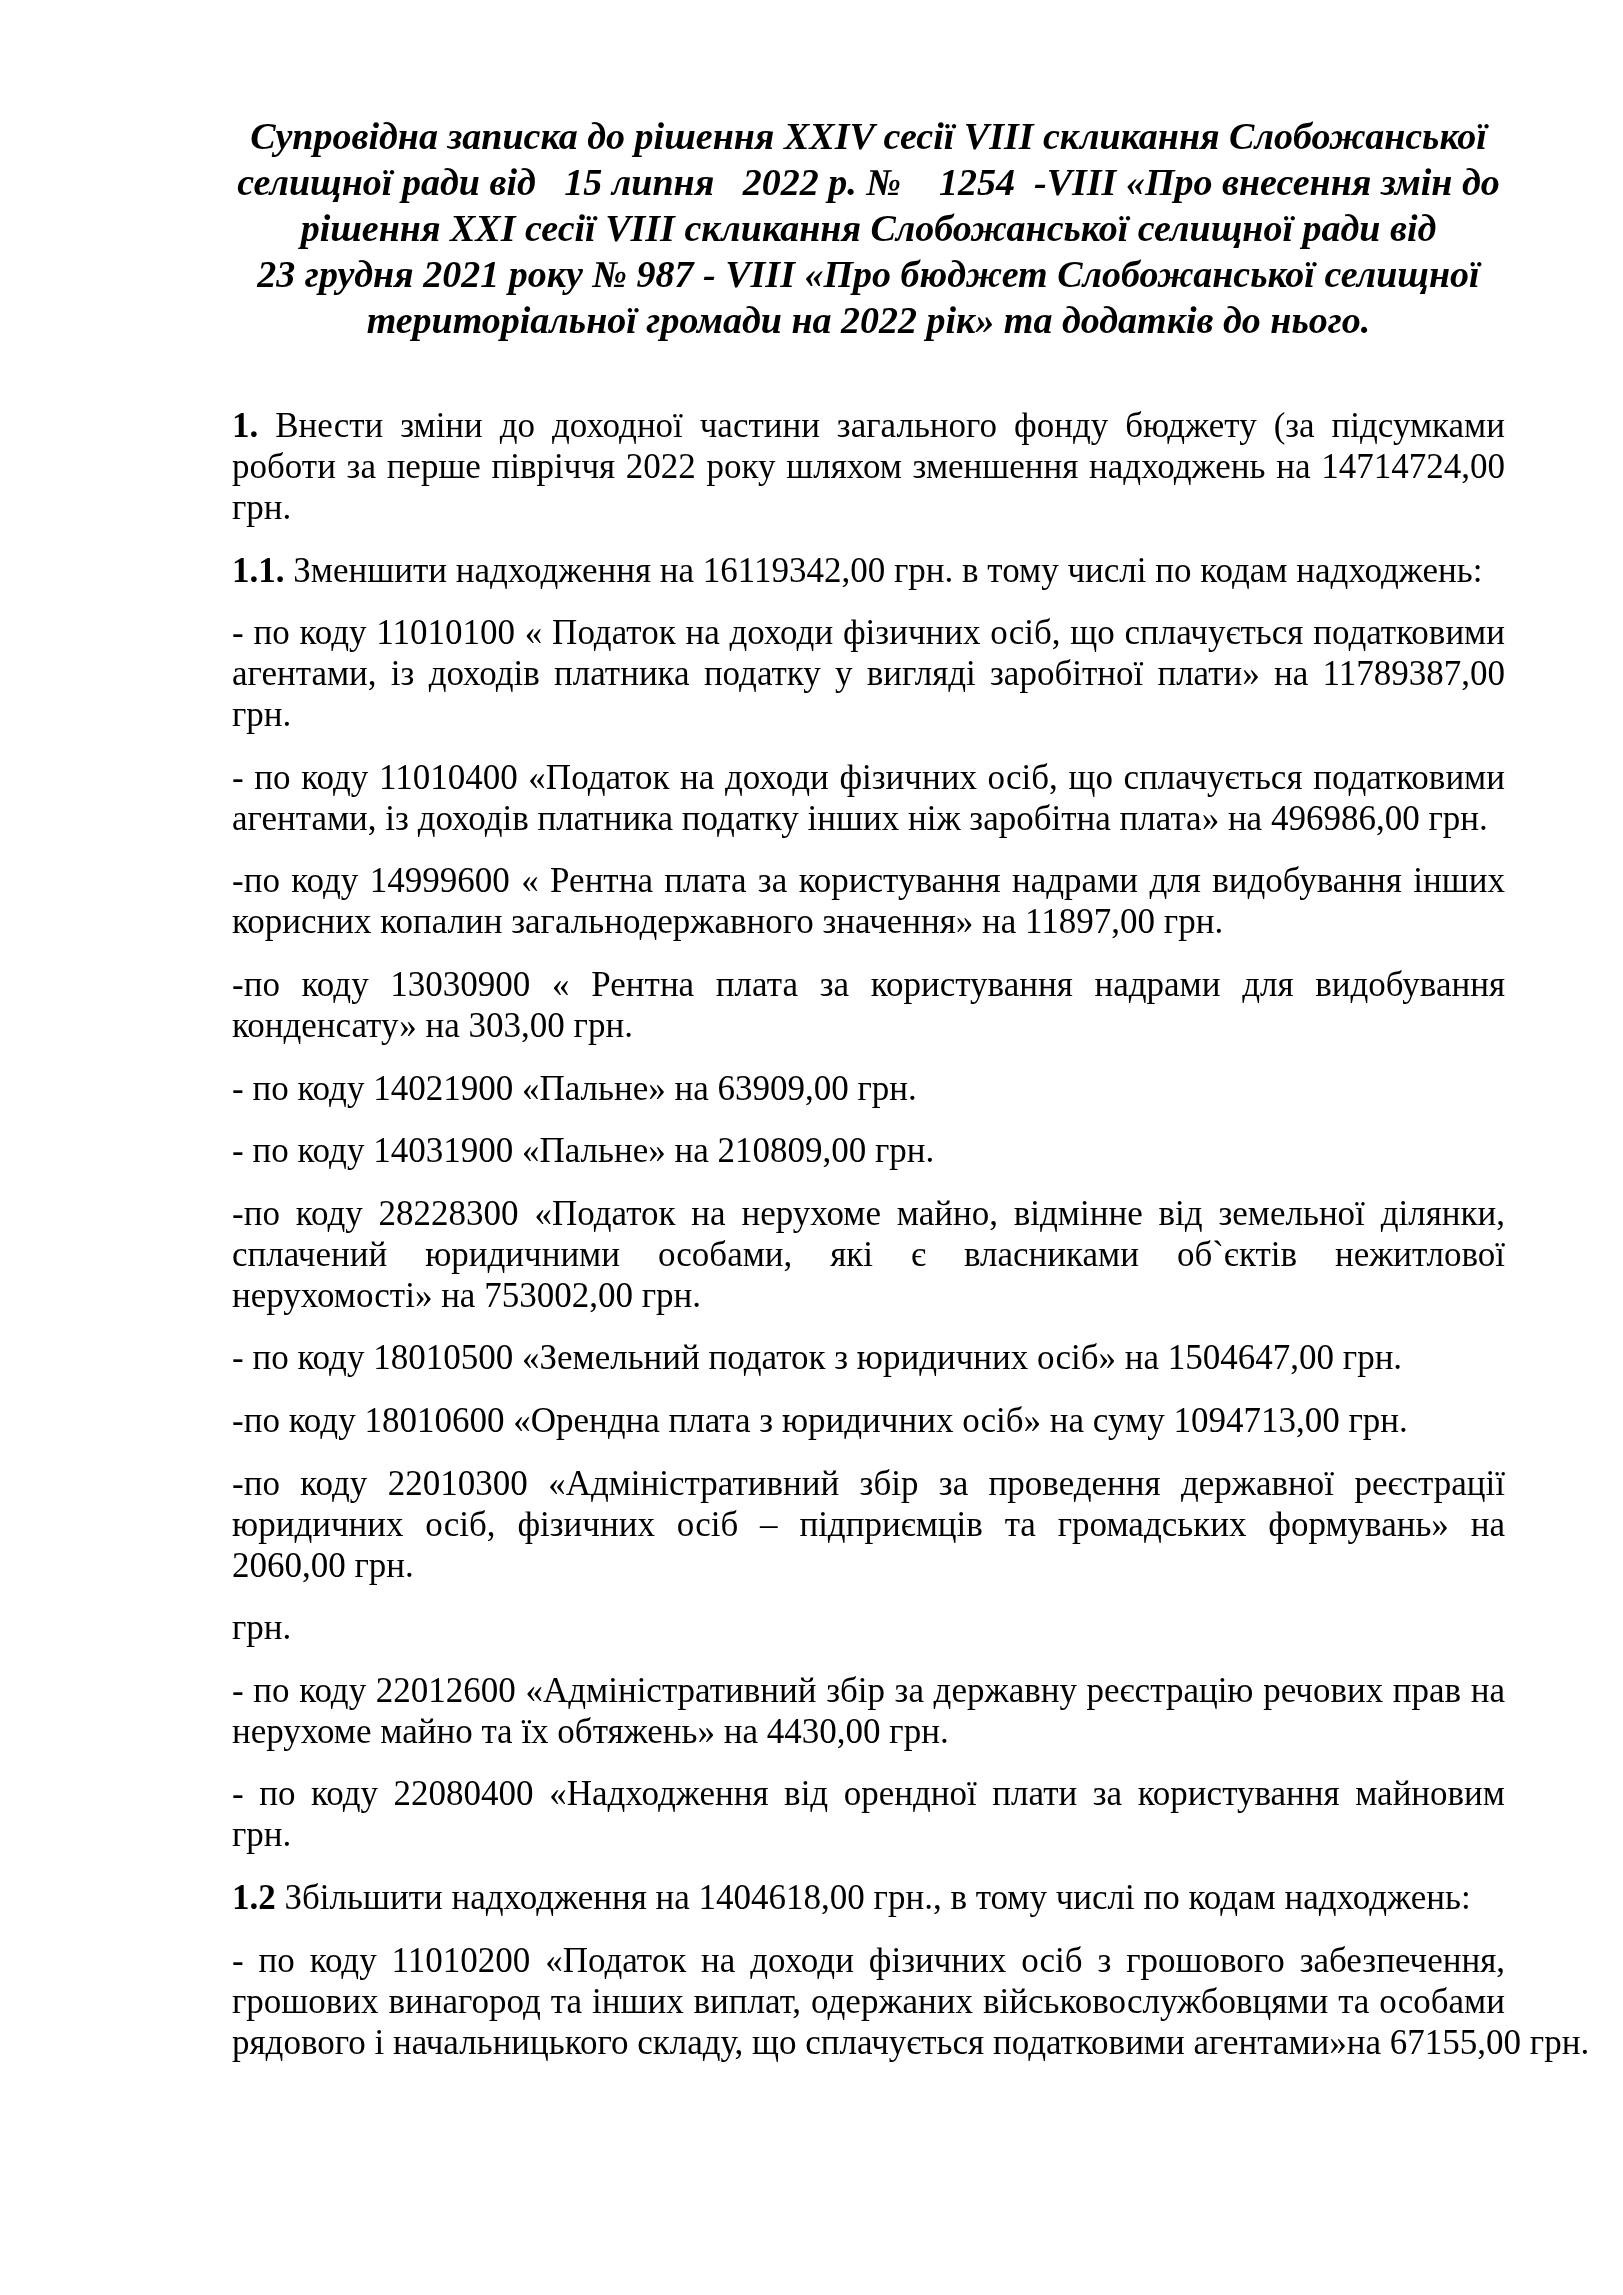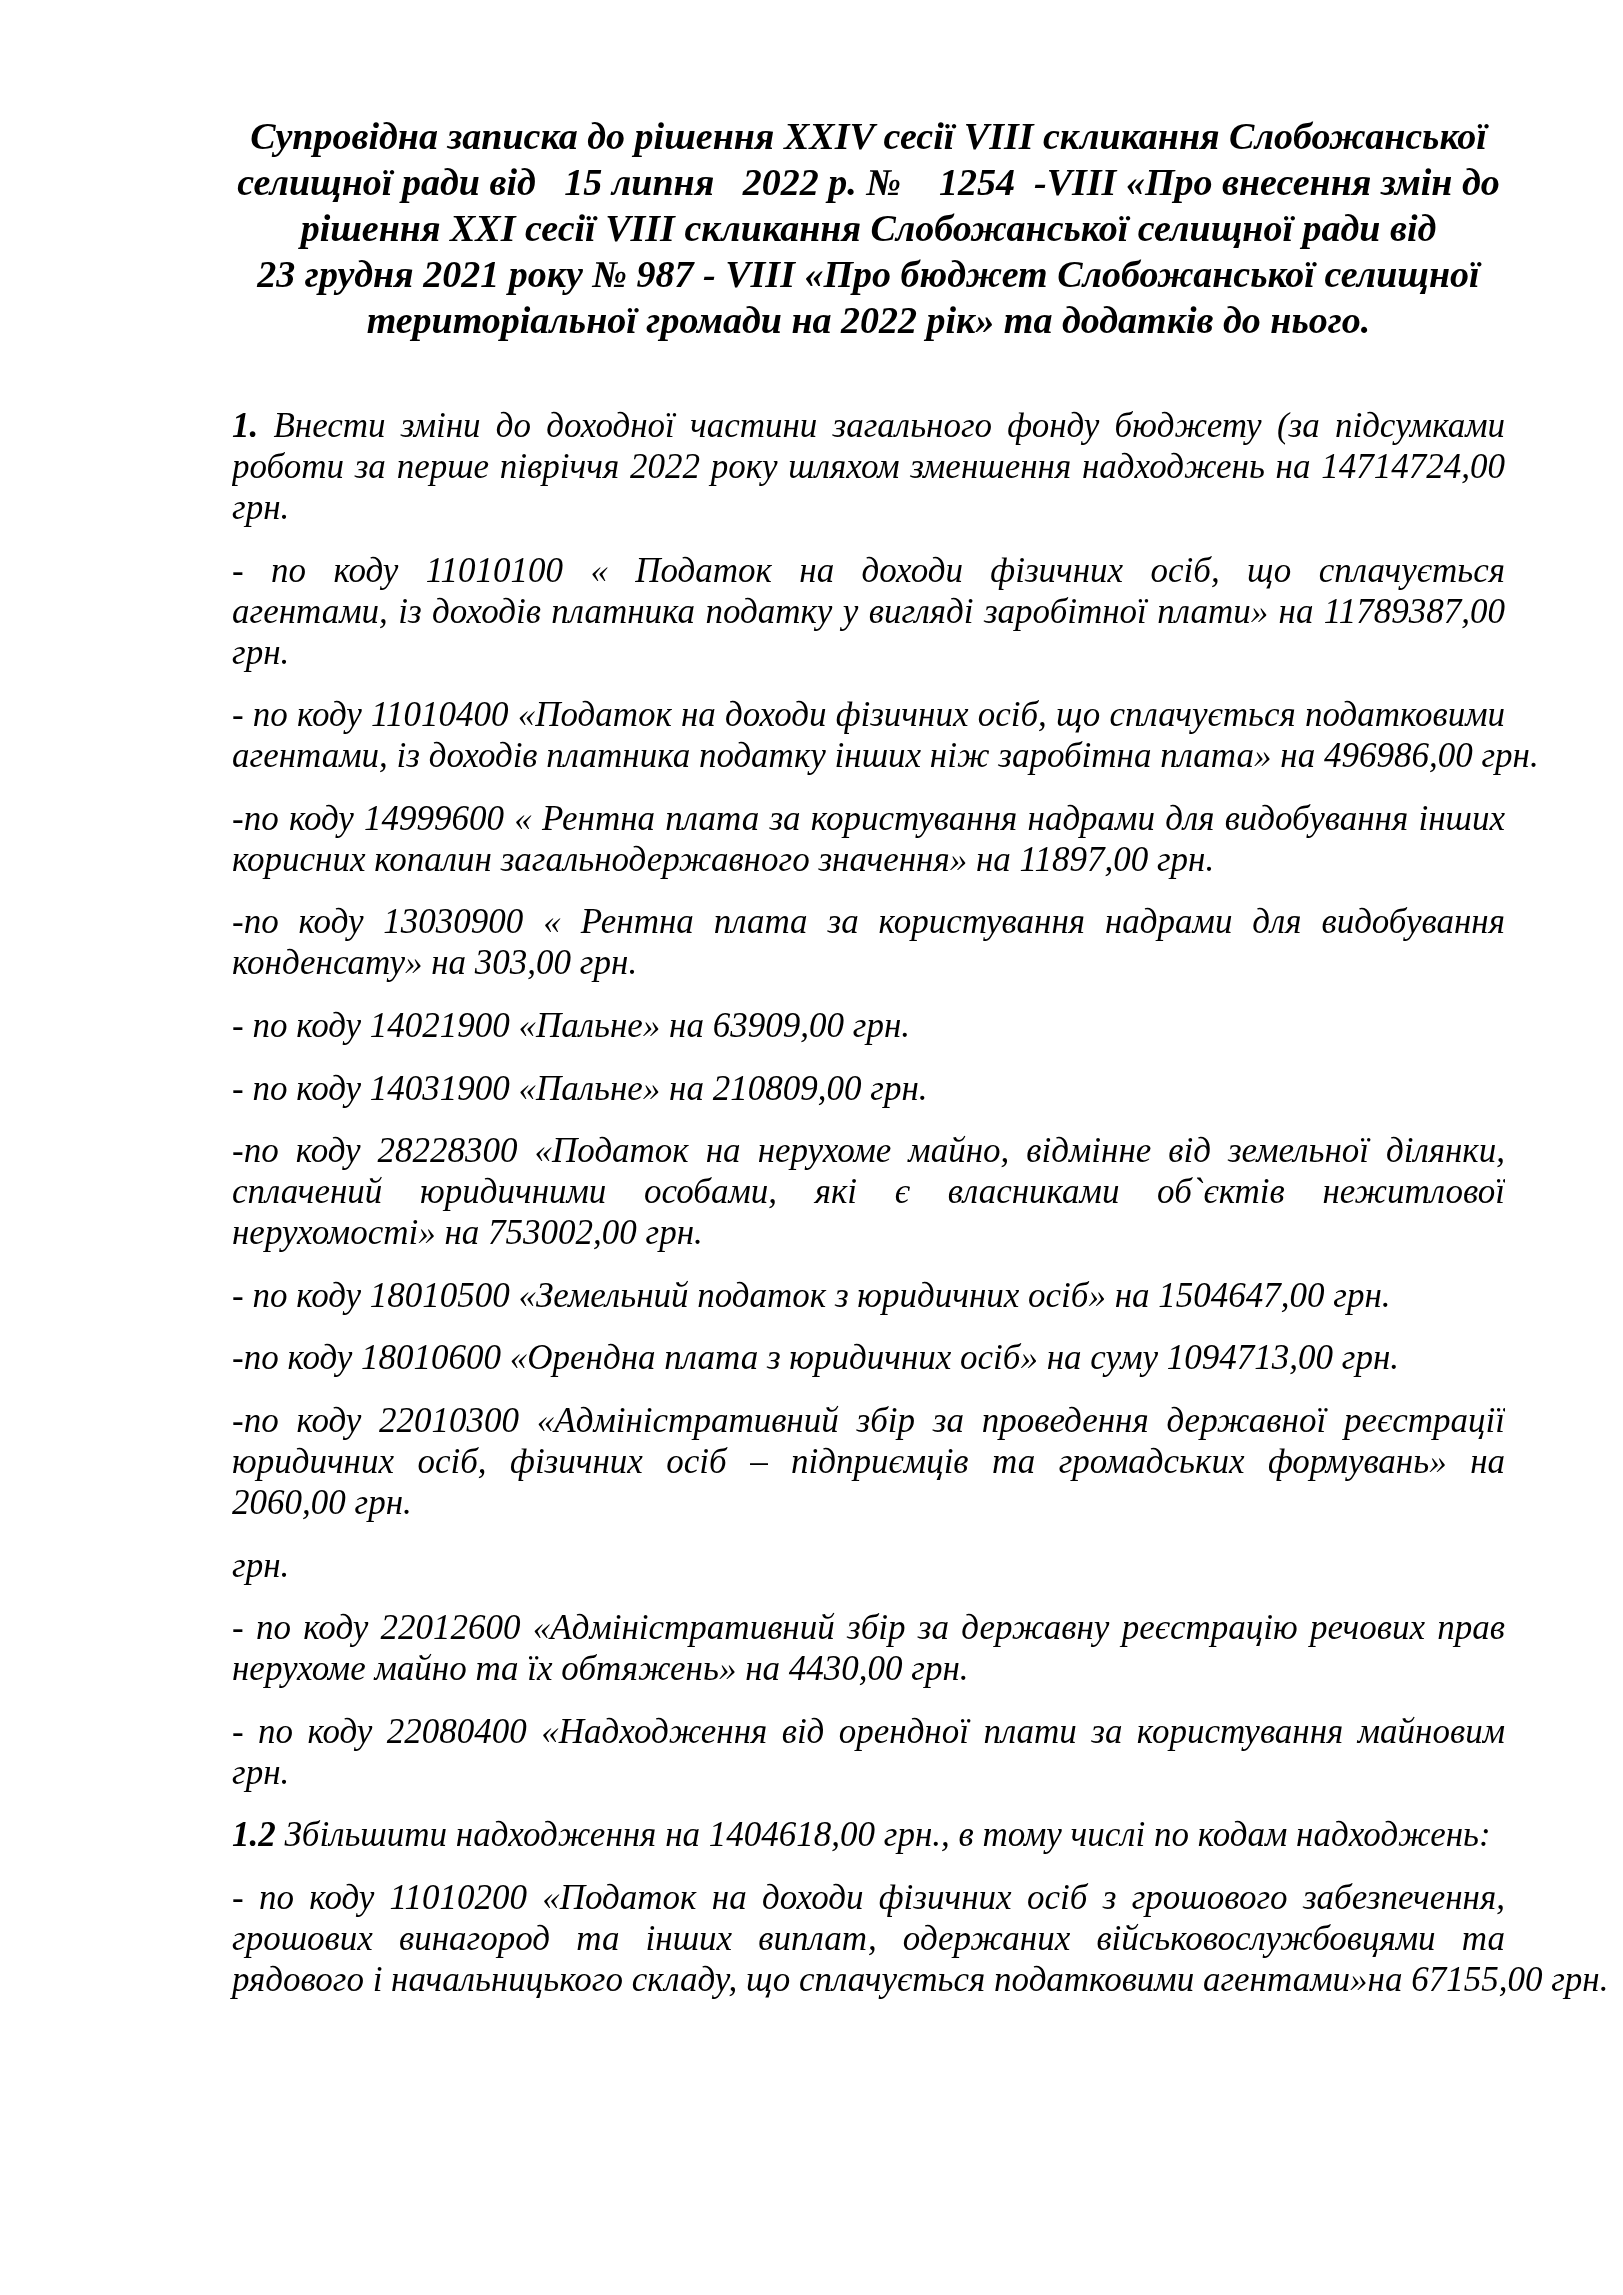--- a/index.html
+++ b/index.html
@@ -10,21 +10,21 @@
     font-family: "Liberation Serif", "DejaVu Serif", serif;
   }
   .title {
     position: absolute; left: 232px; top: 113px; width: 1273px;
     font-size: 38px; line-height: 46px; font-weight: bold; font-style: italic;
     text-align: center;
   }
   .title .tline { display: block; white-space: pre; }
   .body {
     position: absolute; left: 232px; top: 405px; width: 1273px;
-    font-size: 35px; line-height: 41px; font-style: italic;
+    font-size: 35px; line-height: 41px;
   }
   .para { margin: 0 0 21.6px 0; }
   .line { display: block; white-space: nowrap; }
   .line.j { text-align: justify; text-align-last: justify; white-space: normal; height: 41px; overflow: hidden; }
   .lead { font-weight: bold; }
 </style>
 </head>
 <body>
 
 <div class="page">
@@ -34,20 +34,23 @@
     <span class="tline">рішення XXI сесії VIII скликання Слобожанської селищної ради від</span>
     <span class="tline">23 грудня 2021 року № 987 - VIII «Про бюджет Слобожанської селищної</span>
     <span class="tline">територіальної громади на 2022 рік» та додатків до нього.</span>
   </div>
 
   <div class="body" id="doc-body">
       <div class="para">
         <span class="line j"><span class="lead">1.</span><span> Внести зміни до доходної частини загального фонду бюджету (за підсумками</span></span>
         <span class="line j"><span>роботи за перше півріччя 2022 року шляхом зменшення надходжень на 14714724,00</span></span>
         <span class="line"><span>грн.</span></span>
+      </div>
+      <div class="para">
+        <span class="line"><span class="lead">1.1.</span><span> Зменшити надходження на 16119342,00 грн. в тому числі по кодам надходжень:</span></span>
       </div>
       <div class="para">
         <span class="line j"><span>- по коду 11010100 « Податок на доходи фізичних осіб, що сплачується податковими</span></span>
         <span class="line j"><span>агентами, із доходів платника податку у вигляді заробітної плати»  на 11789387,00</span></span>
         <span class="line"><span>грн.</span></span>
       </div>
       <div class="para">
         <span class="line j"><span>- по коду 11010400 «Податок на доходи фізичних осіб, що сплачується податковими</span></span>
         <span class="line"><span>агентами, із доходів платника податку інших ніж заробітна плата» на 496986,00 грн.</span></span>
       </div>

